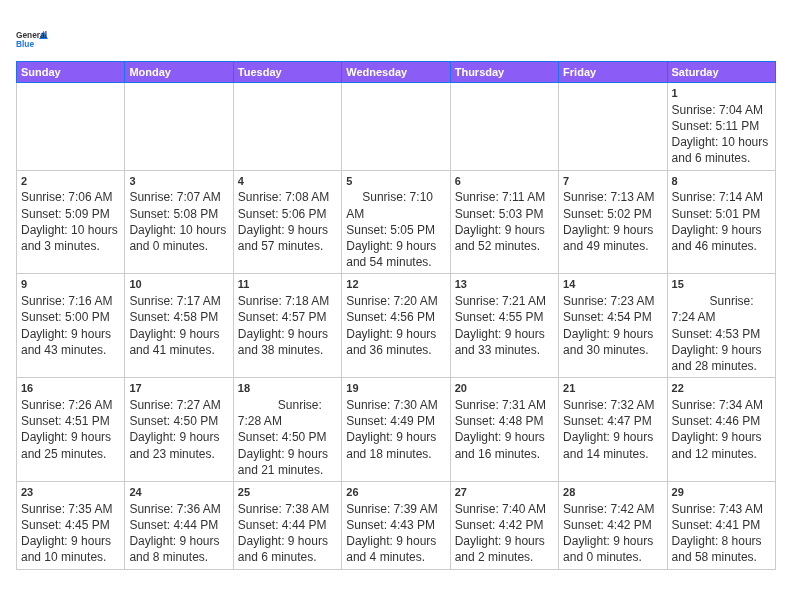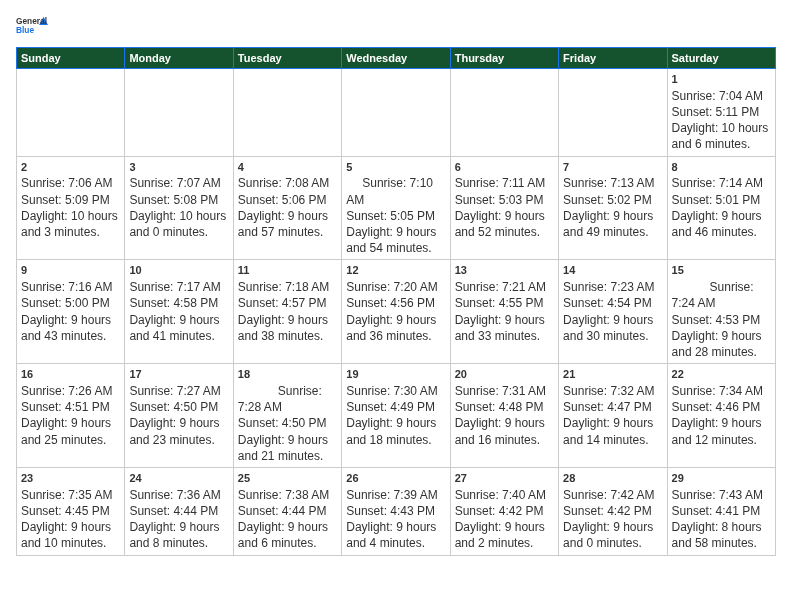--- a/index.html
+++ b/index.html
@@ -7,21 +7,21 @@
       font-family: Arial, sans-serif;
       background: #fff;
       width: 792px;
       height: 612px;
       overflow: hidden;
     }
     .page {
       width: 792px;
       height: 612px;
       background: #fff;
-      padding: 11px 16px 10px 16px;
+      padding: 25px 16px 10px 16px;
     }
     .header {
       display: flex;
       justify-content: space-between;
       align-items: flex-start;
       margin-bottom: 8px;
     }
     .logo {
       display: flex;
       align-items: center;
@@ -43,21 +43,21 @@
     .subtitle {
       font-size: 13px;
       color: #444;
     }
     .calendar {
       width: 100%;
       border-collapse: collapse;
       font-size: 10px;
     }
     .calendar thead th {
-      background: #14532d;
+      background: #8b5cf6;
       color: #fff;
       padding: 4px 4px;
       text-align: left;
       font-size: 11px;
       font-weight: bold;
       border: 1px solid #1a73e8;
     }
     .calendar tbody td {
       border: 1px solid #ccc;
       vertical-align: top;

